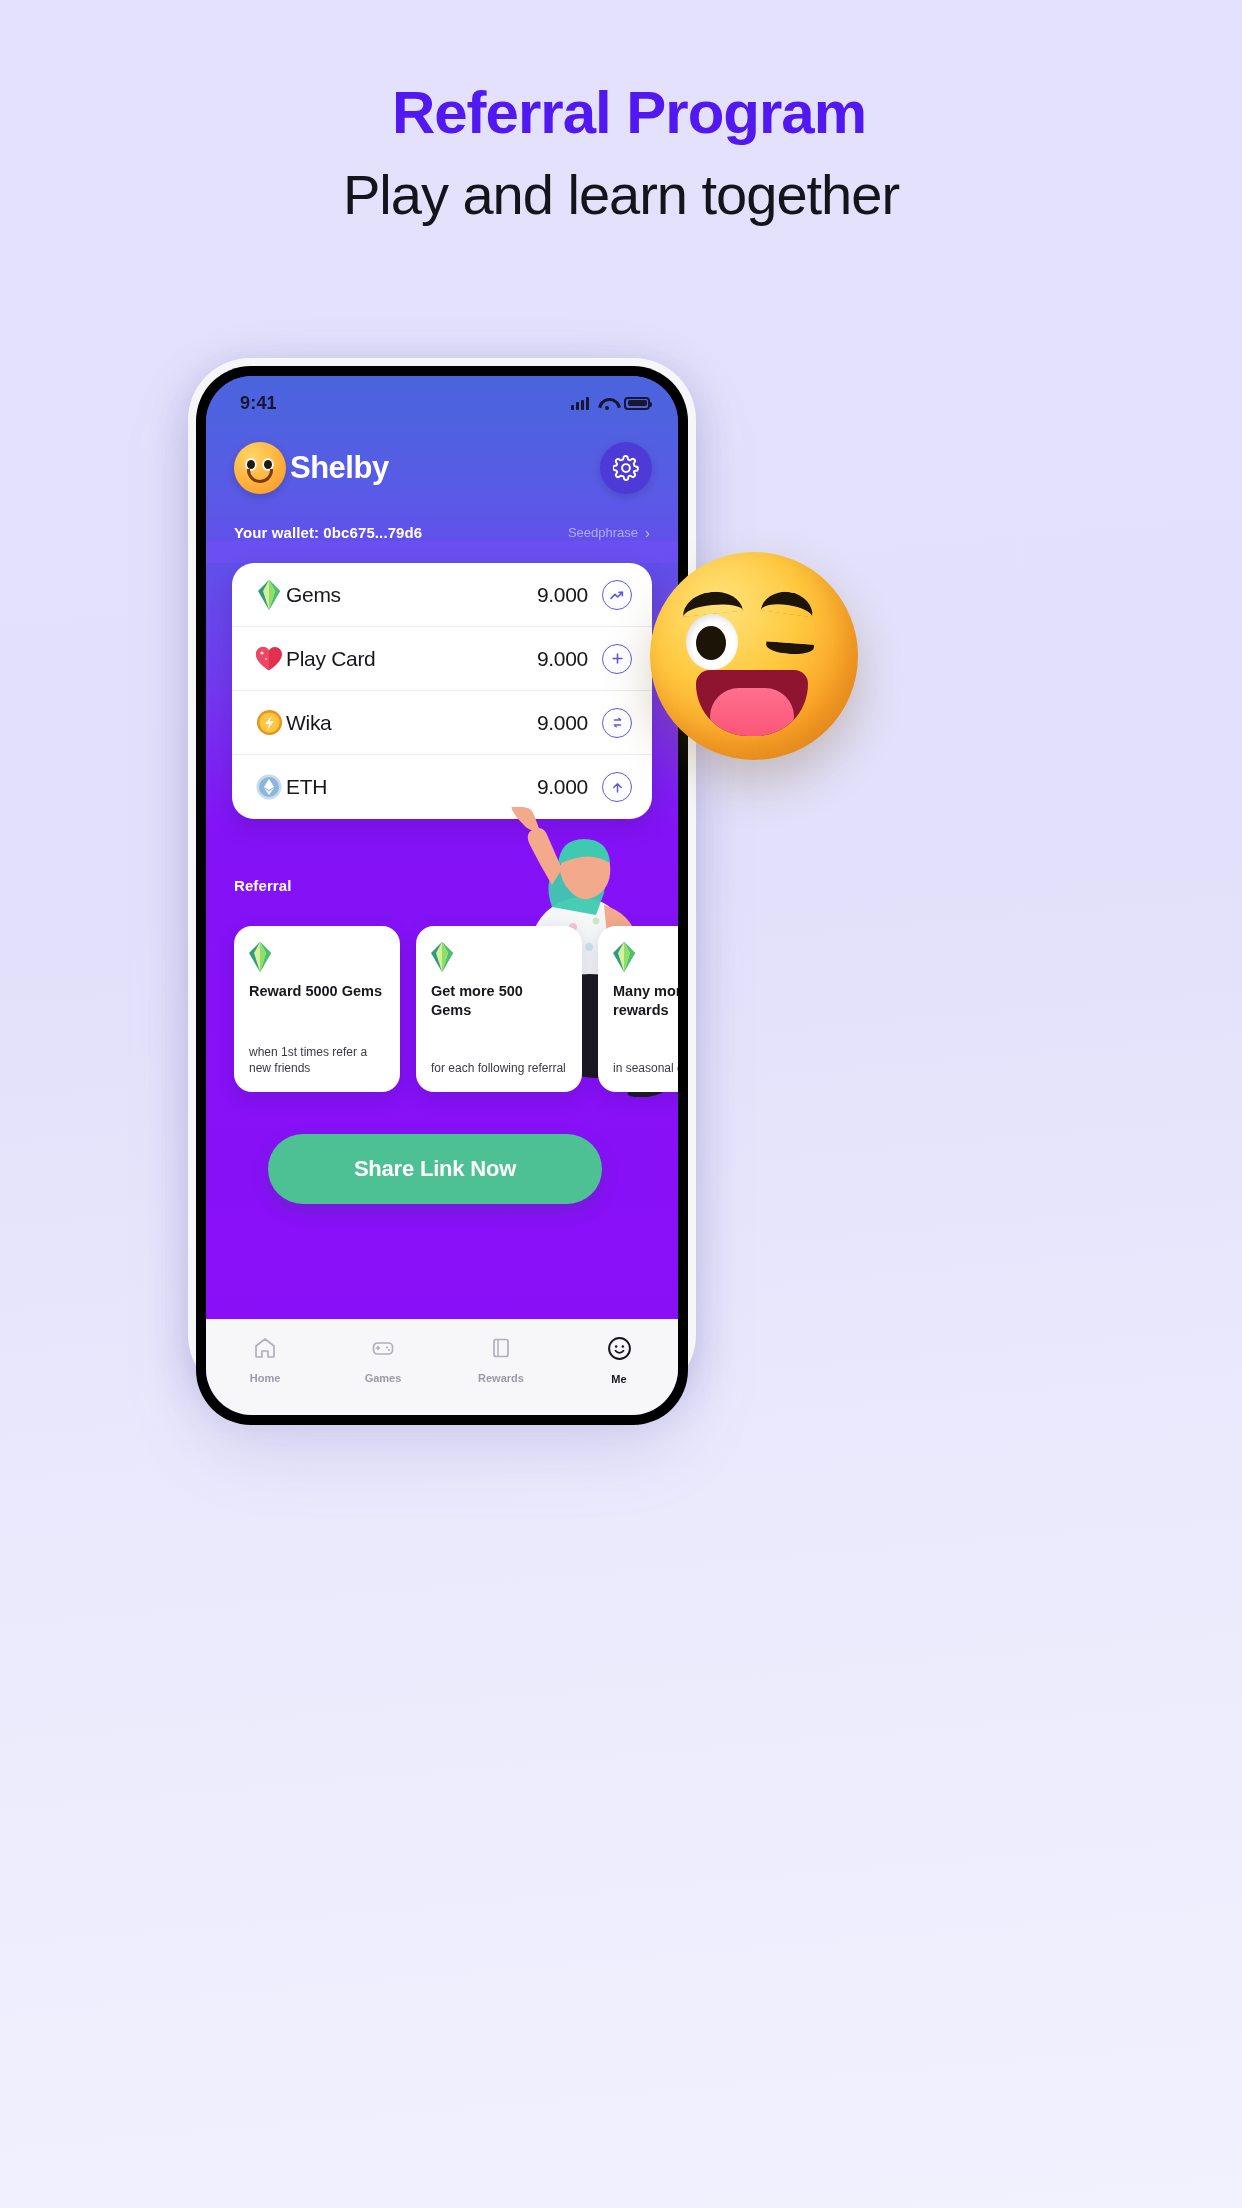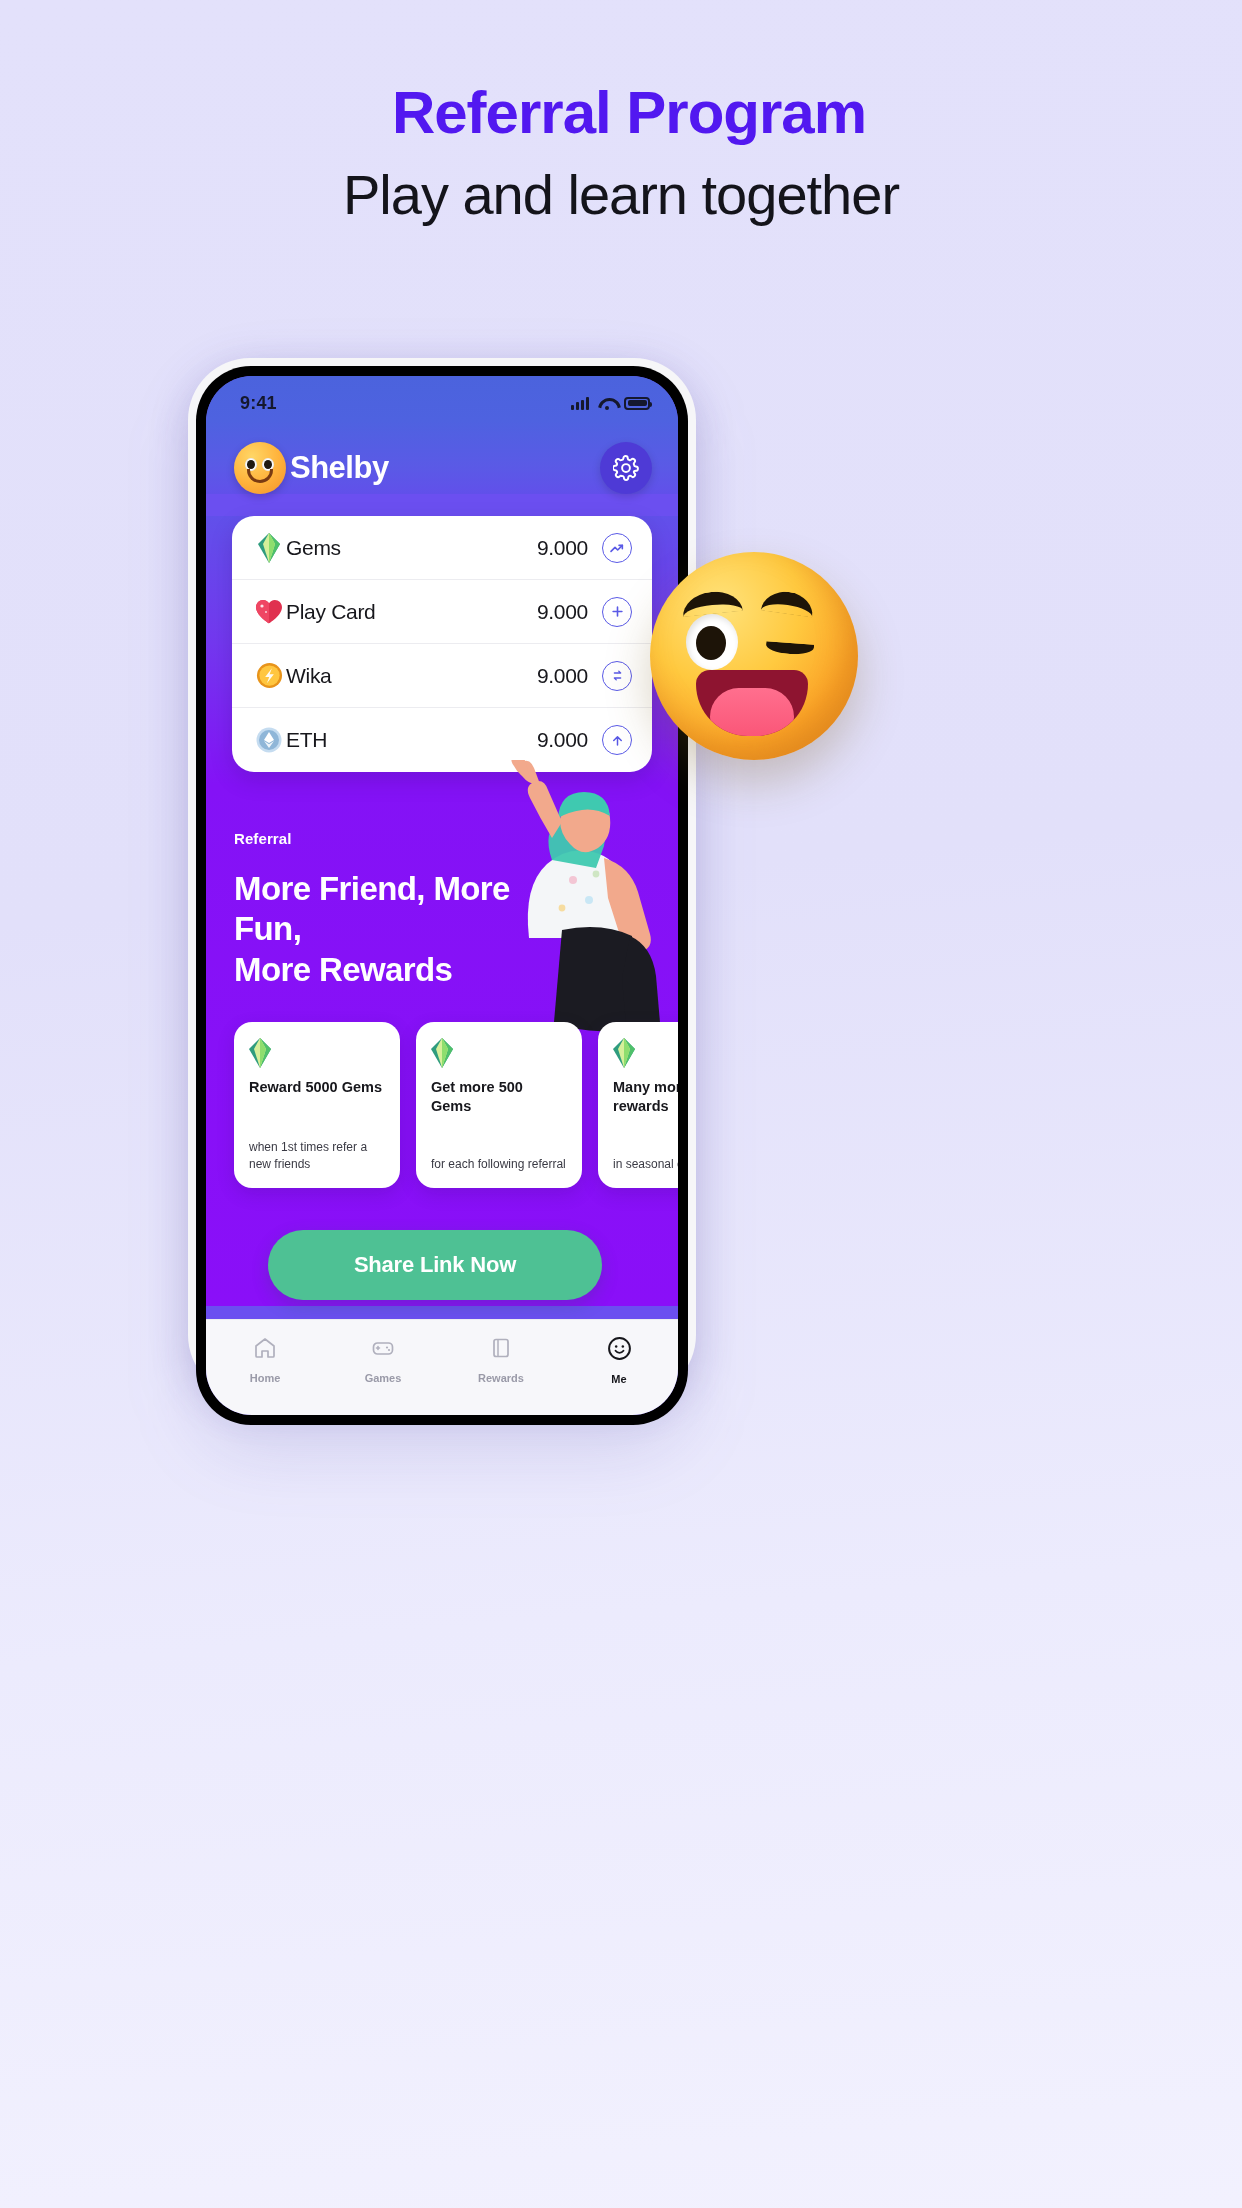--- a/index.html
+++ b/index.html
@@ -258,20 +258,27 @@
             <span class="eye r"></span>
             <span class="mouth"></span>
           </div>
           <div class="profile-name">Shelby</div>
         </div>
         <div class="gear-btn">
           <svg width="26" height="26" viewBox="0 0 24 24" fill="none">
             <path d="M12 15.6a3.6 3.6 0 100-7.2 3.6 3.6 0 000 7.2z" stroke="#fff" stroke-width="1.8"></path>
             <path d="M19.4 15a1.65 1.65 0 00.33 1.82l.06.06a2 2 0 01-2.83 2.83l-.06-.06a1.65 1.65 0 00-1.82-.33 1.65 1.65 0 00-1 1.51V21a2 2 0 01-4 0v-.09A1.65 1.65 0 008 19.4a1.65 1.65 0 00-1.82.33l-.06.06a2 2 0 01-2.83-2.83l.06-.06A1.65 1.65 0 003.6 15a1.65 1.65 0 00-1.51-1H2a2 2 0 010-4h.09A1.65 1.65 0 003.6 9a1.65 1.65 0 00-.33-1.82l-.06-.06a2 2 0 012.83-2.83l.06.06A1.65 1.65 0 008 4.6h.08A1.65 1.65 0 009.6 3.09V3a2 2 0 014 0v.09A1.65 1.65 0 0015 4.6a1.65 1.65 0 001.82-.33l.06-.06a2 2 0 012.83 2.83l-.06.06A1.65 1.65 0 0019.4 9v.08a1.65 1.65 0 001.51 1.52H21a2 2 0 010 4h-.09a1.65 1.65 0 00-1.51 1z" stroke="#fff" stroke-width="1.8" stroke-linecap="round" stroke-linejoin="round"></path>
           </svg>
+        </div>
+      </div>
+      <div class="wallet-row">
+        <div class="wallet-text">Your wallet: 0bc675...79d6</div>
+        <div class="seed-link">
+          <span class="seed-text">Seedphrase</span>
+          <span class="chev">›</span>
         </div>
       </div>
     </div>
 
     <div class="purple-body">
 
       <div class="assets-card">
 
         <div class="asset-row">
           <span class="asset-ic">
@@ -359,24 +366,20 @@
           <path d="M170 98 q26 8 34 34 l12 42 q4 14 -10 18 q-14 4 -18 -10 l-14 -44 z" fill="#f2a98c"></path>
           <path d="M128 170 q40 -8 70 6 l8 90 q-46 12 -86 -4 z" fill="#1b1b22"></path>
           <path d="M196 176 q22 10 26 40 l6 70 q-20 8 -34 2 l-6 -70z" fill="#1b1b22"></path>
           <circle cx="139" cy="120" r="4" fill="#f3c6d4"></circle>
           <circle cx="155" cy="140" r="4" fill="#c9e7f5"></circle>
           <circle cx="128" cy="148" r="3.4" fill="#f6dca0"></circle>
           <circle cx="162" cy="114" r="3.4" fill="#cfe6c4"></circle>
         </svg>
 
         <div class="ref-label">Referral</div>
-        <div class="ref-head">
-          <div>More Friend, More Fun,</div>
-          <div>More Rewards</div>
-        </div>
 
         <div class="cards-row">
           <div class="rcard">
             <svg class="gem" viewBox="0 0 22 30">
               <path d="M11 0 L22 11 L11 30 L0 11 Z" fill="#2f9c7e"></path>
               <path d="M11 0 L22 11 L11 30 Z" fill="#4fc06a"></path>
               <path d="M11 0 L17 11 L11 30 L5 11 Z" fill="#d6ef9a"></path>
               <path d="M11 0 L17 11 L11 30 Z" fill="#8ede6e"></path>
             </svg>
             <div class="rcard-title">Reward 5000 Gems</div>

